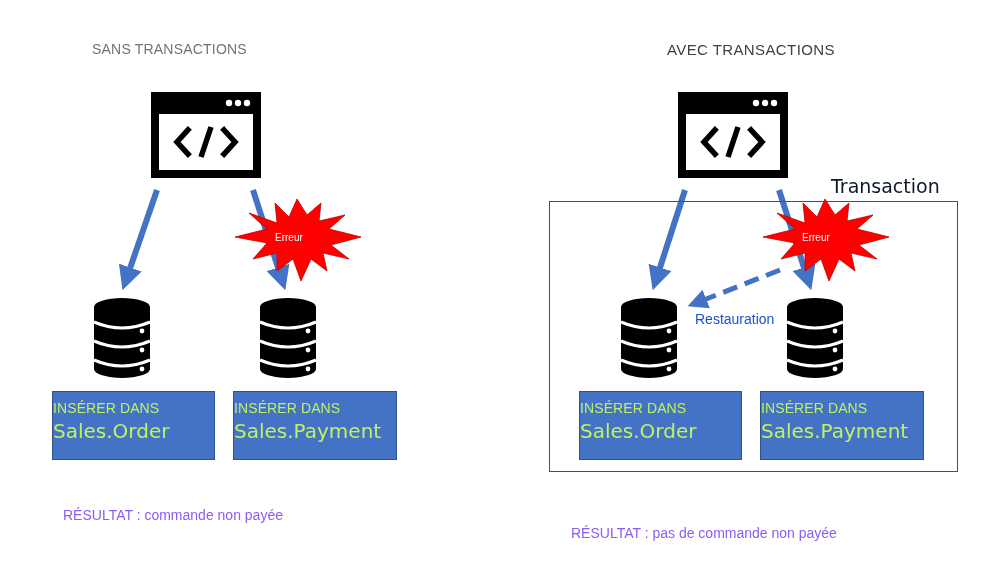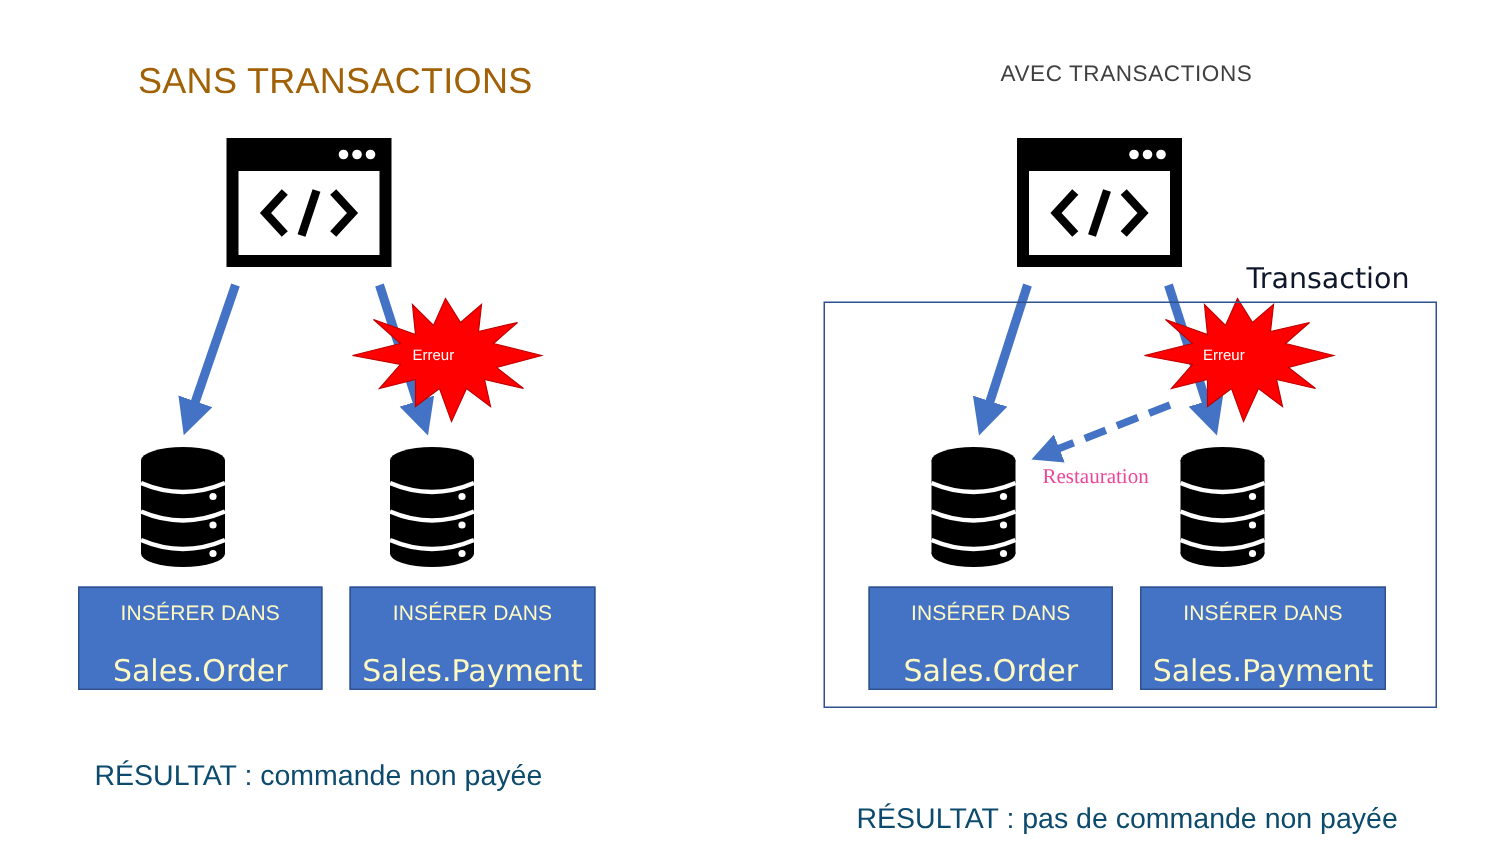--- a/index.html
+++ b/index.html
@@ -1,27 +1,27 @@
 <!DOCTYPE html>
 <html><head>
 <meta charset="utf-8">
 <style>
   html, body { margin:0; padding:0; background:#ffffff; }
   body { width:1006px; height:564px; position:relative; overflow:hidden; font-family:"Liberation Sans", sans-serif; }
   .abs { position:absolute; }
-  .title { font-size:24px; color:#a16207; letter-spacing:0.2px; }
+  .title { font-size:14px; color:#737373; letter-spacing:0.2px; }
   .title-light { font-size:15px; color:#404040; letter-spacing:0.4px; }
-  .result { font-size:19px; color:#0c4a6e; }
-  .box { position:absolute; background:#4472c4; border:1px solid #2f528f; color:#fef9c3; text-align:center; box-sizing:border-box; }
+  .result { font-size:14px; color:#8b5cf6; }
+  .box { position:absolute; background:#4472c4; border:1px solid #2f528f; color:#bef264; text-align:left; box-sizing:border-box; }
   .box .l1 { font-size:14px; margin-top:8px; letter-spacing:0.1px; }
-  .box .l2 { font-size:20px; margin-top:19px; font-family:"DejaVu Sans", sans-serif; }
+  .box .l2 { font-size:20px; margin-top:3px; font-family:"DejaVu Sans", sans-serif; }
   .trans-frame { position:absolute; border:1.5px solid #2f528f; box-sizing:border-box; }
   .trans-label { font-size:19px; color:#0f172a; font-family:"DejaVu Sans", sans-serif; }
   .err-text { font-size:10px; color:#fff; }
-  .rest-text { font-size:14px; color:#ec4899;font-family:Liberation Serif, serif; }
+  .rest-text { font-size:14px; color:#1d4ed8; }
   svg { position:absolute; left:0; top:0; }
 </style>
 </head>
 <body>
 
 <svg width="1006" height="564" viewBox="0 0 1006 564">
   <defs>
     <g id="codewin">
       <rect x="0" y="0" width="110" height="86" fill="#000"></rect>
       <rect x="8" y="22" width="94" height="56" fill="#fff"></rect>
@@ -89,13 +89,13 @@
 
 <div class="box" style="left:579px; top:391px; width:163px; height:69px;">
   <div class="l1">INSÉRER DANS</div>
   <div class="l2">Sales.Order</div>
 </div>
 <div class="box" style="left:760px; top:391px; width:164px; height:69px;">
   <div class="l1">INSÉRER DANS</div>
   <div class="l2">Sales.Payment</div>
 </div>
 
-<div class="abs result" style="left:571px; top:536px;">RÉSULTAT : pas de commande non payée</div>
+<div class="abs result" style="left:571px; top:525px;">RÉSULTAT : pas de commande non payée</div>
 
 </body></html>

